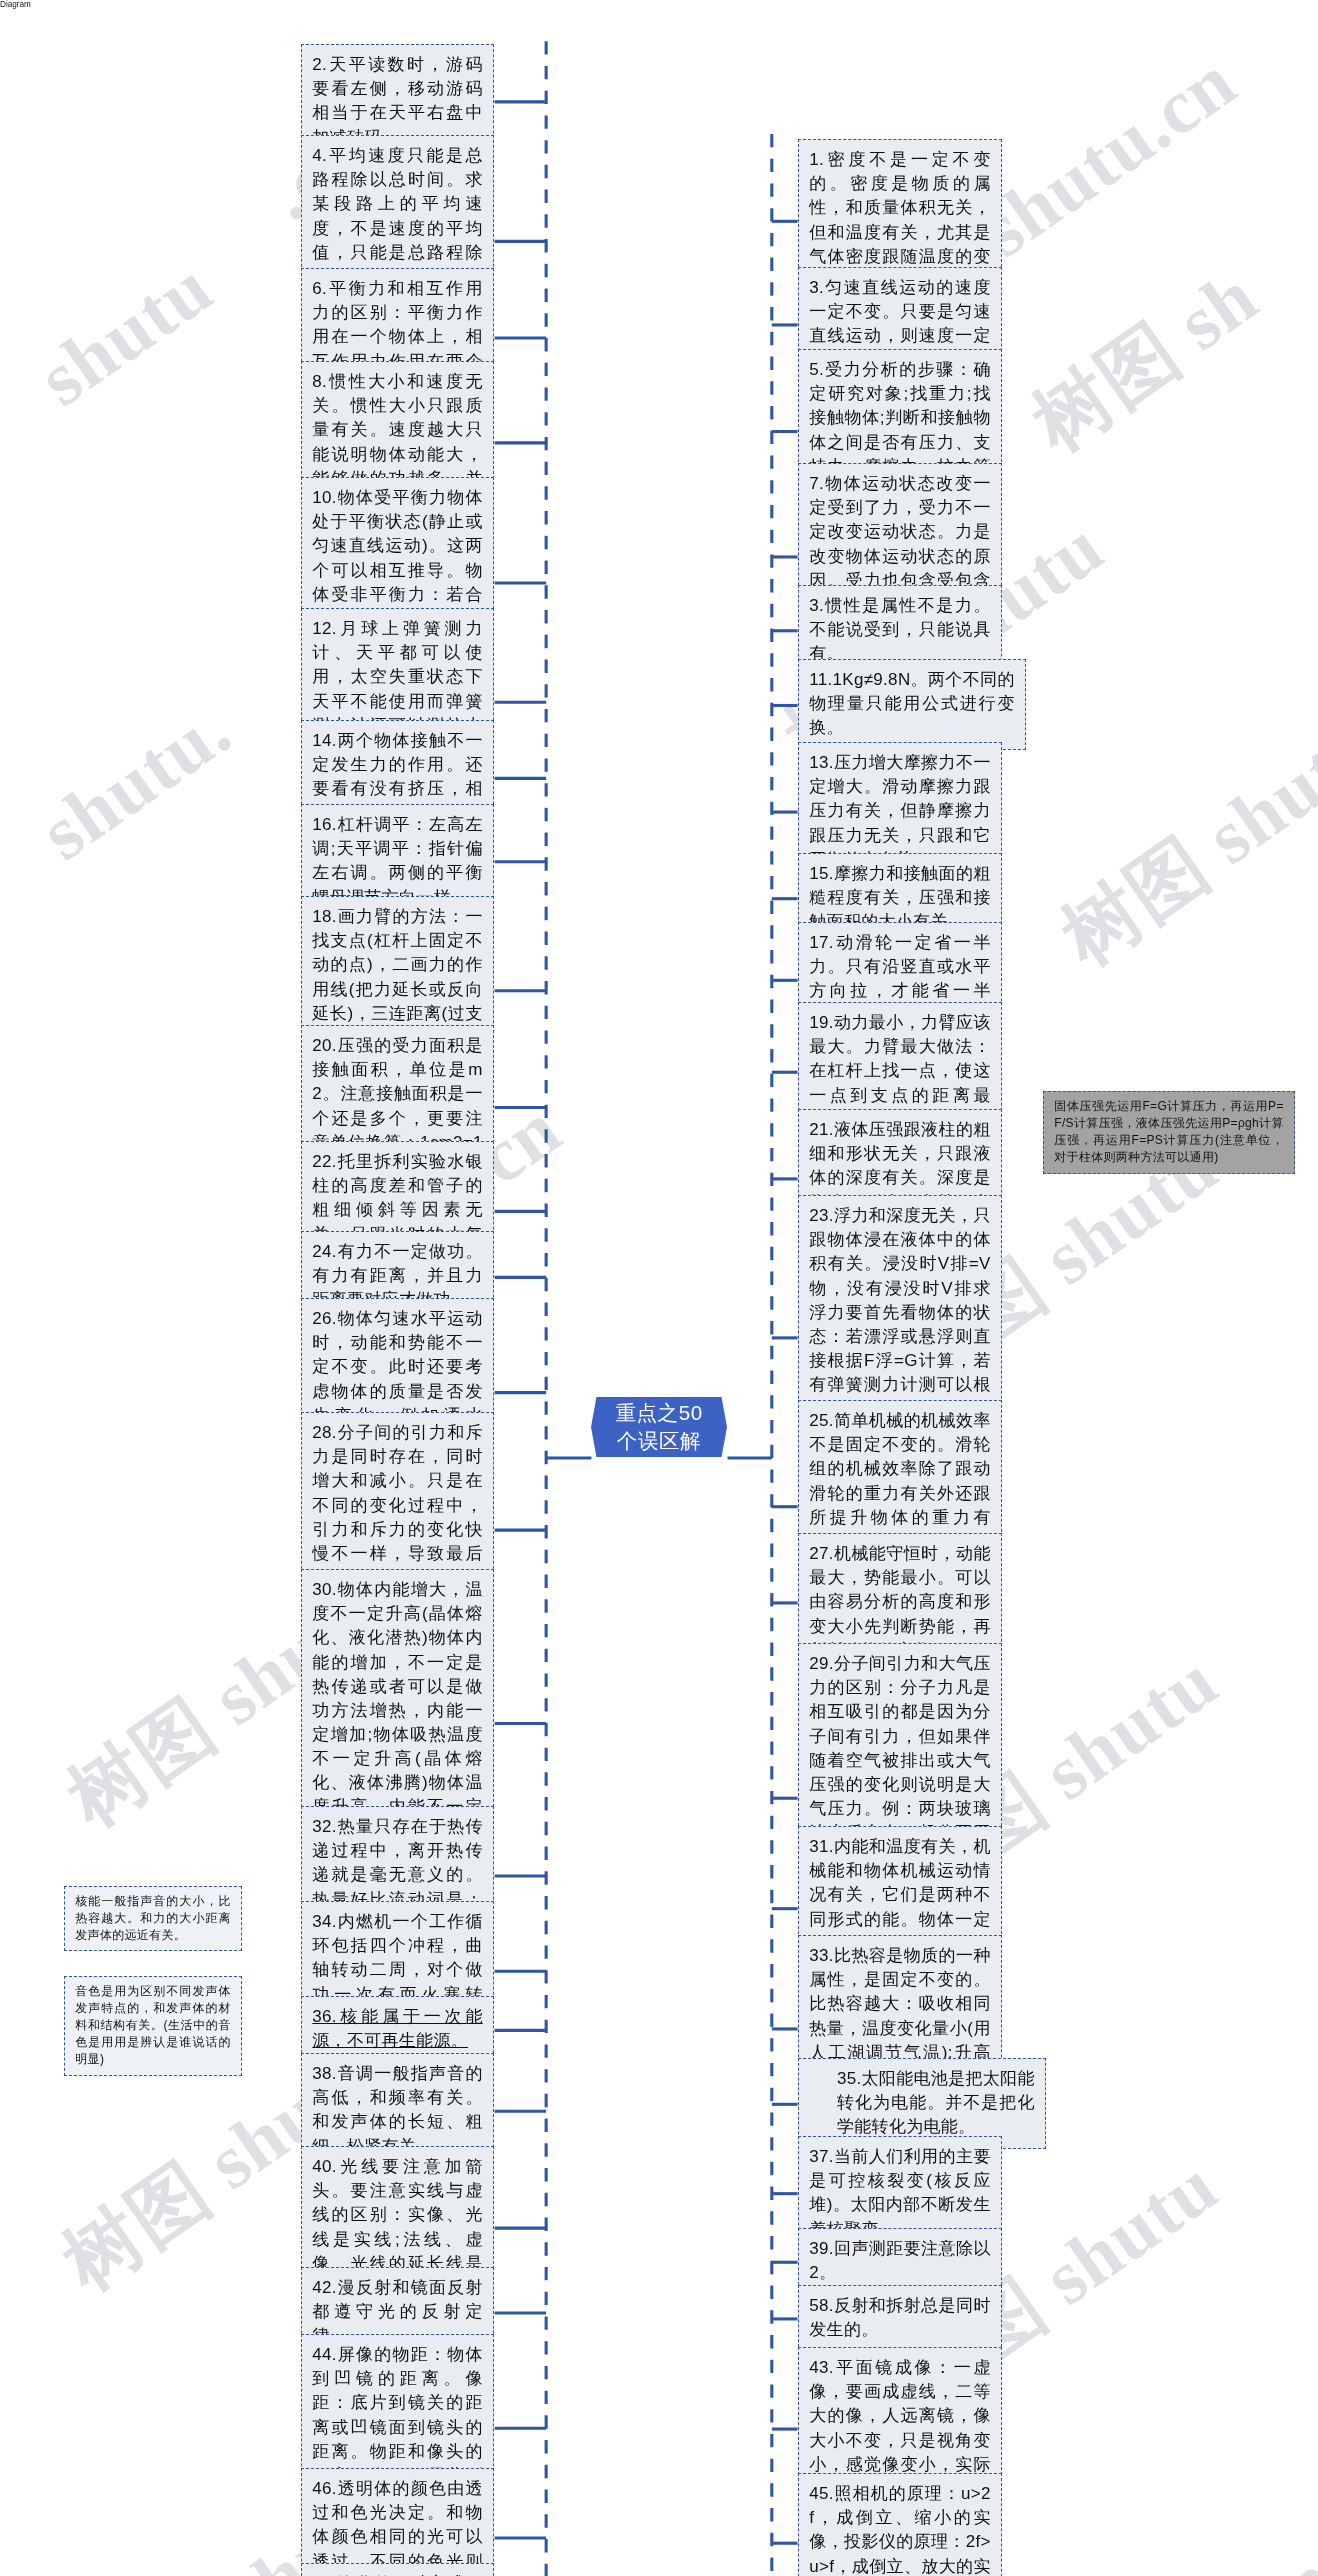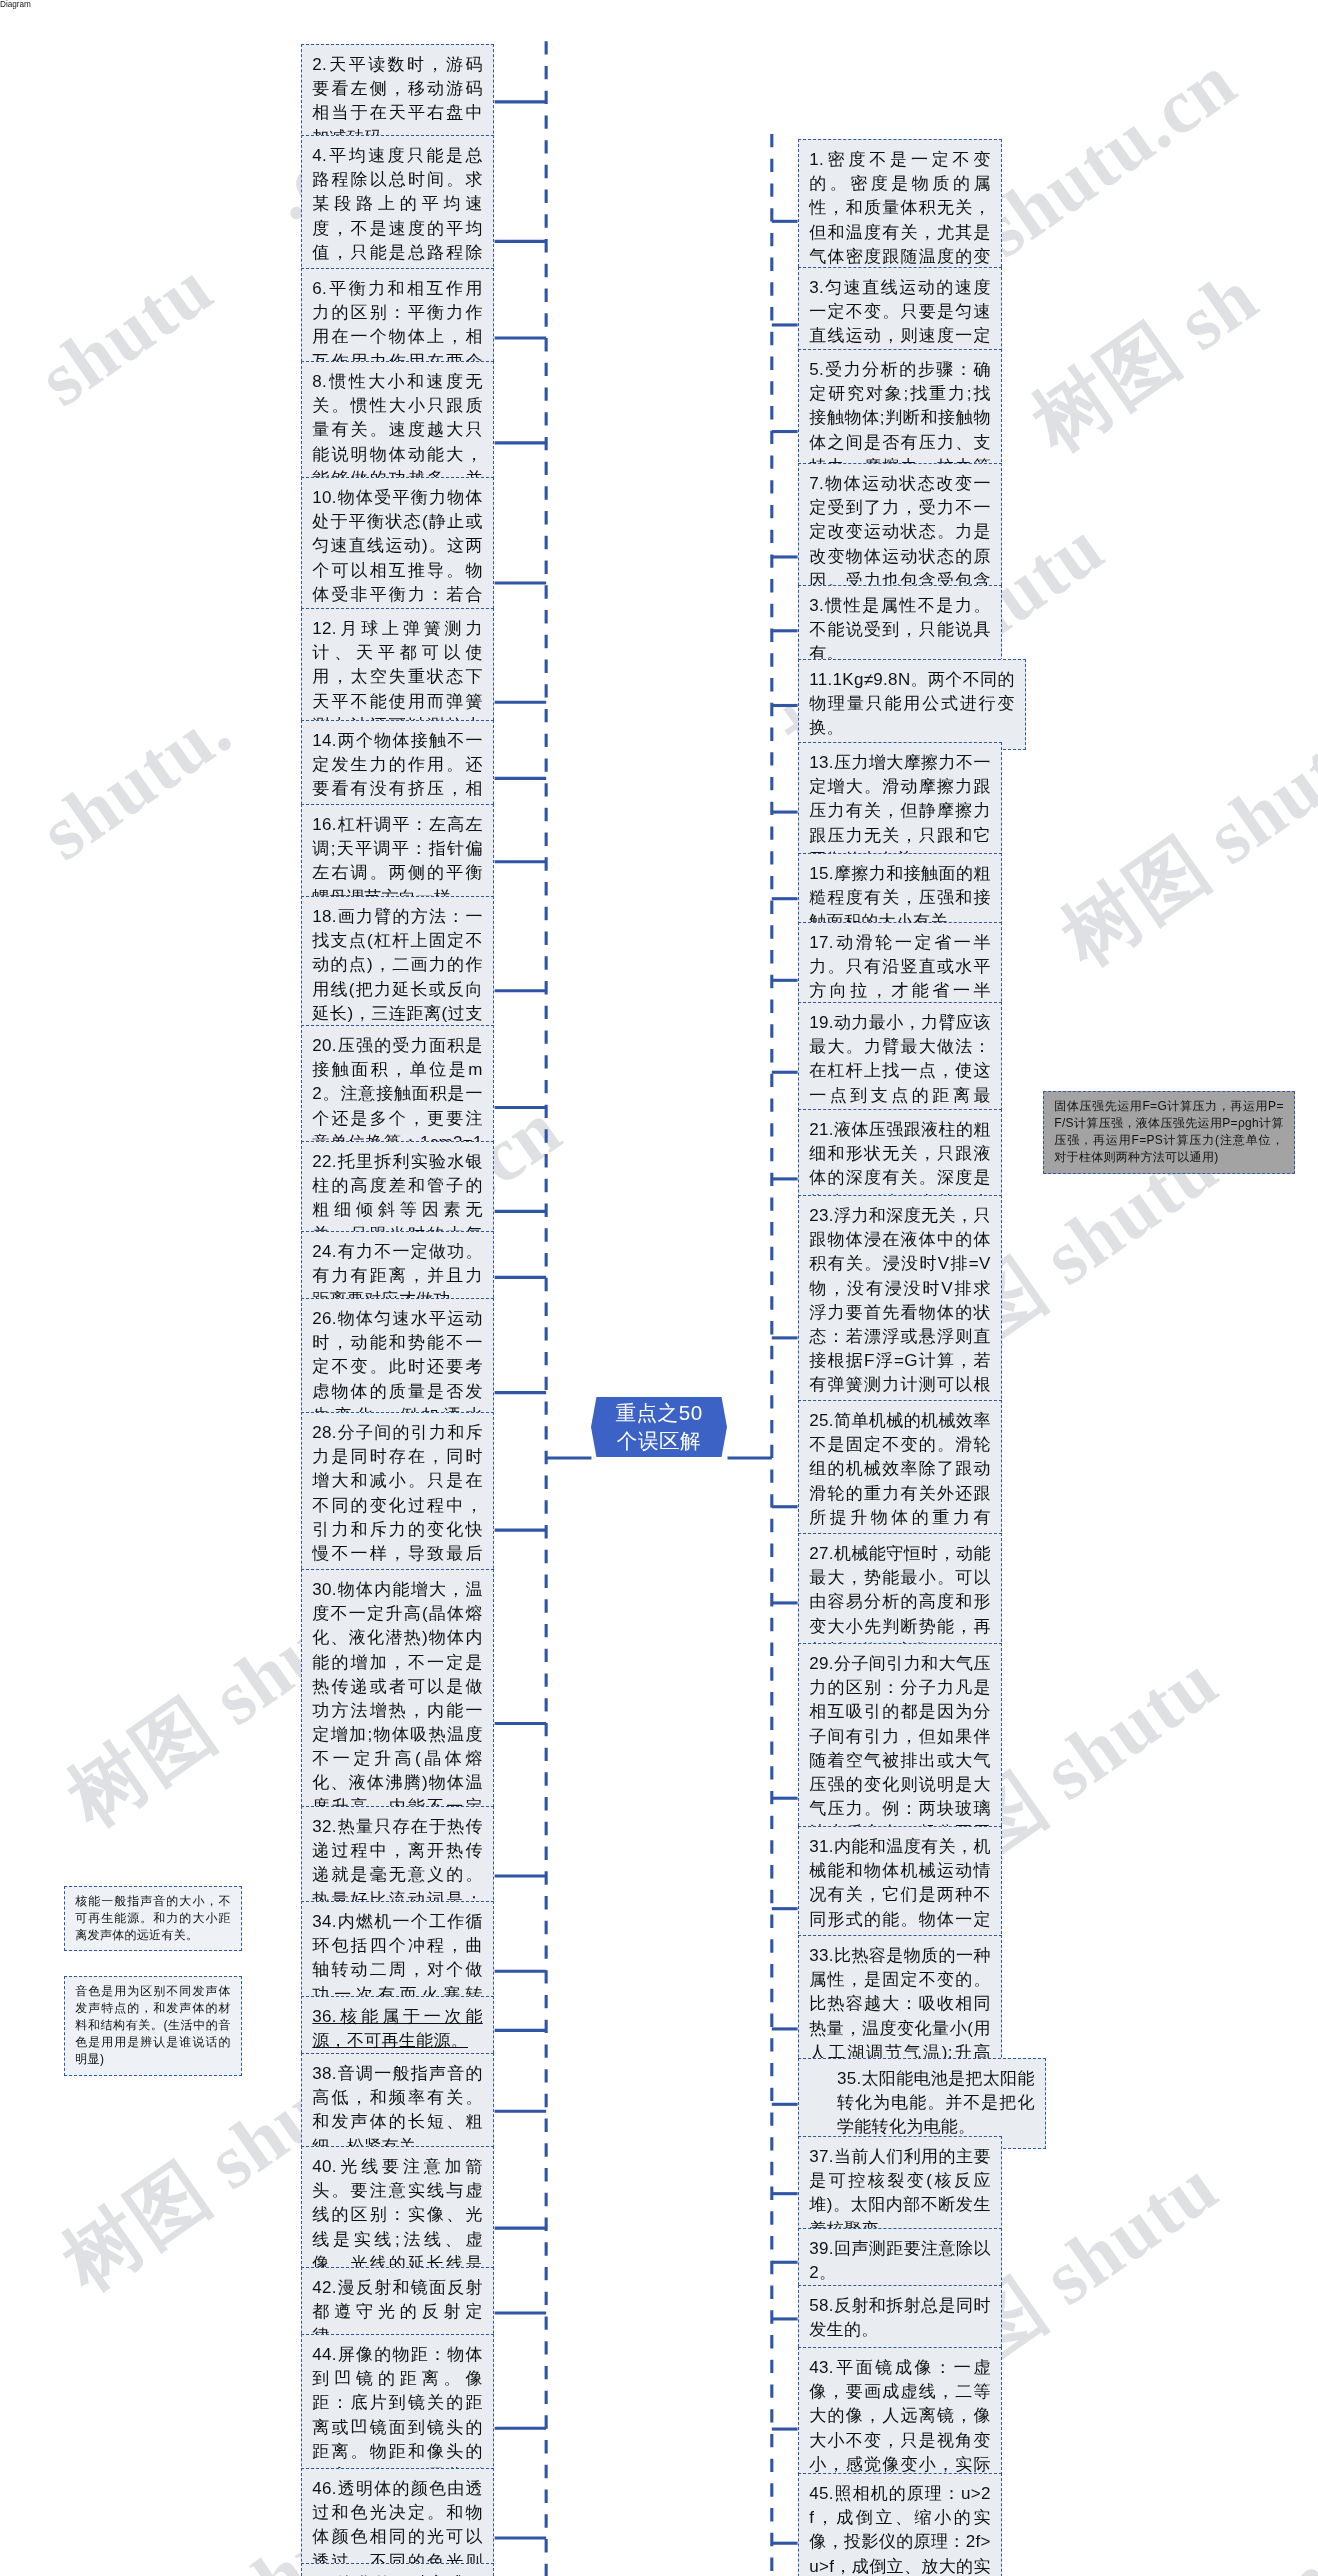--- a/index.html
+++ b/index.html
@@ -162,21 +162,21 @@
   <div class="node" style="left:301px; top:1806px;width:193px;">32.热量只存在于热传递过程中，离开热传递就是毫无意义的。热量好比流动词是：吸收或放出。</div>
   <div class="node" style="left:301px; top:1901px;width:193px;">34.内燃机一个工作循环包括四个冲程，曲轴转动二周，对个做功一次有而火塞转化。</div>
   <div class="node" style="left:301px; top:1996px;width:193px;text-decoration:underline;">36.核能属于一次能源，不可再生能源。</div>
   <div class="node" style="left:301px; top:2053px;width:193px;">38.音调一般指声音的高低，和频率有关。和发声体的长短、粗细、松紧有关。</div>
   <div class="node" style="left:301px; top:2146px;width:193px;">40.光线要注意加箭头。要注意实线与虚线的区别：实像、光线是实线;法线、虚像、光线的延长线是虚线。</div>
   <div class="node" style="left:301px; top:2267px;width:193px;">42.漫反射和镜面反射都遵守光的反射定律。</div>
   <div class="node" style="left:301px; top:2334px;width:193px;">44.屏像的物距：物体到凹镜的距离。像距：底片到镜关的距离或凹镜面到镜头的距离。物距和像头的距离。像距：屏幕到投影仪的距离。</div>
   <div class="node" style="left:301px; top:2468px;width:193px;">46.透明体的颜色由透过和色光决定。和物体颜色相同的光可以透过，不同的色光则被吸收。</div>
   <div class="node" style="left:301px; top:2563px;width:193px;">48.汽化的两种方式：蒸发(任何温度下进行)和沸腾(一定温度下进行)。液化的两种方法：降低温度和压缩体积。</div>
 
-  <div class="node tight" style="left:64px; top:1886px; width:178px; font-size:12px; background:#eef1f5;">核能一般指声音的大小，不可再生能源。和力的大小距离发声体的远近有关。</div>
+  <div class="node tight" style="left:64px; top:1886px; width:178px; font-size:12px; background:#eef1f5;">核能一般指声音的大小，比热容越大。和力的大小距离发声体的远近有关。</div>
   <div class="node tight" style="left:64px; top:1976px; width:178px; font-size:12px; background:#eef1f5;">音色是用为区别不同发声体发声特点的，和发声体的材料和结构有关。(生活中的音色是用用是辨认是谁说话的明显)</div>
 
   <div class="node" style="left:798px; top:139px; width:204px;">1.密度不是一定不变的。密度是物质的属性，和质量体积无关，但和温度有关，尤其是气体密度跟随温度的变化比较明显。</div>
   <div class="node" style="left:798px; top:267px; width:204px;">3.匀速直线运动的速度一定不变。只要是匀速直线运动，则速度一定是一个定值。</div>
   <div class="node" style="left:798px; top:349px; width:204px;">5.受力分析的步骤：确定研究对象;找重力;找接触物体;判断和接触物体之间是否有压力、支持力、摩擦力、拉力等其它力。</div>
   <div class="node" style="left:798px; top:463px; width:204px;">7.物体运动状态改变一定受到了力，受力不一定改变运动状态。力是改变物体运动状态的原因。受力也包含受包含受平衡力，此时运动状态就不变。</div>
   <div class="node" style="left:798px; top:585px;width:204px;">3.惯性是属性不是力。不能说受到，只能说具有。</div>
   <div class="node" style="left:798px; top:659px;width:228px;">11.1Kg≠9.8N。两个不同的物理量只能用公式进行变换。</div>
   <div class="node" style="left:798px; top:742px;width:204px;">13.压力增大摩擦力不一定增大。滑动摩擦力跟压力有关，但静摩擦力跟压力无关，只跟和它平衡的力有关。</div>
   <div class="node" style="left:798px; top:853px;width:204px;">15.摩擦力和接触面的粗糙程度有关，压强和接触面积的大小有关。</div>

